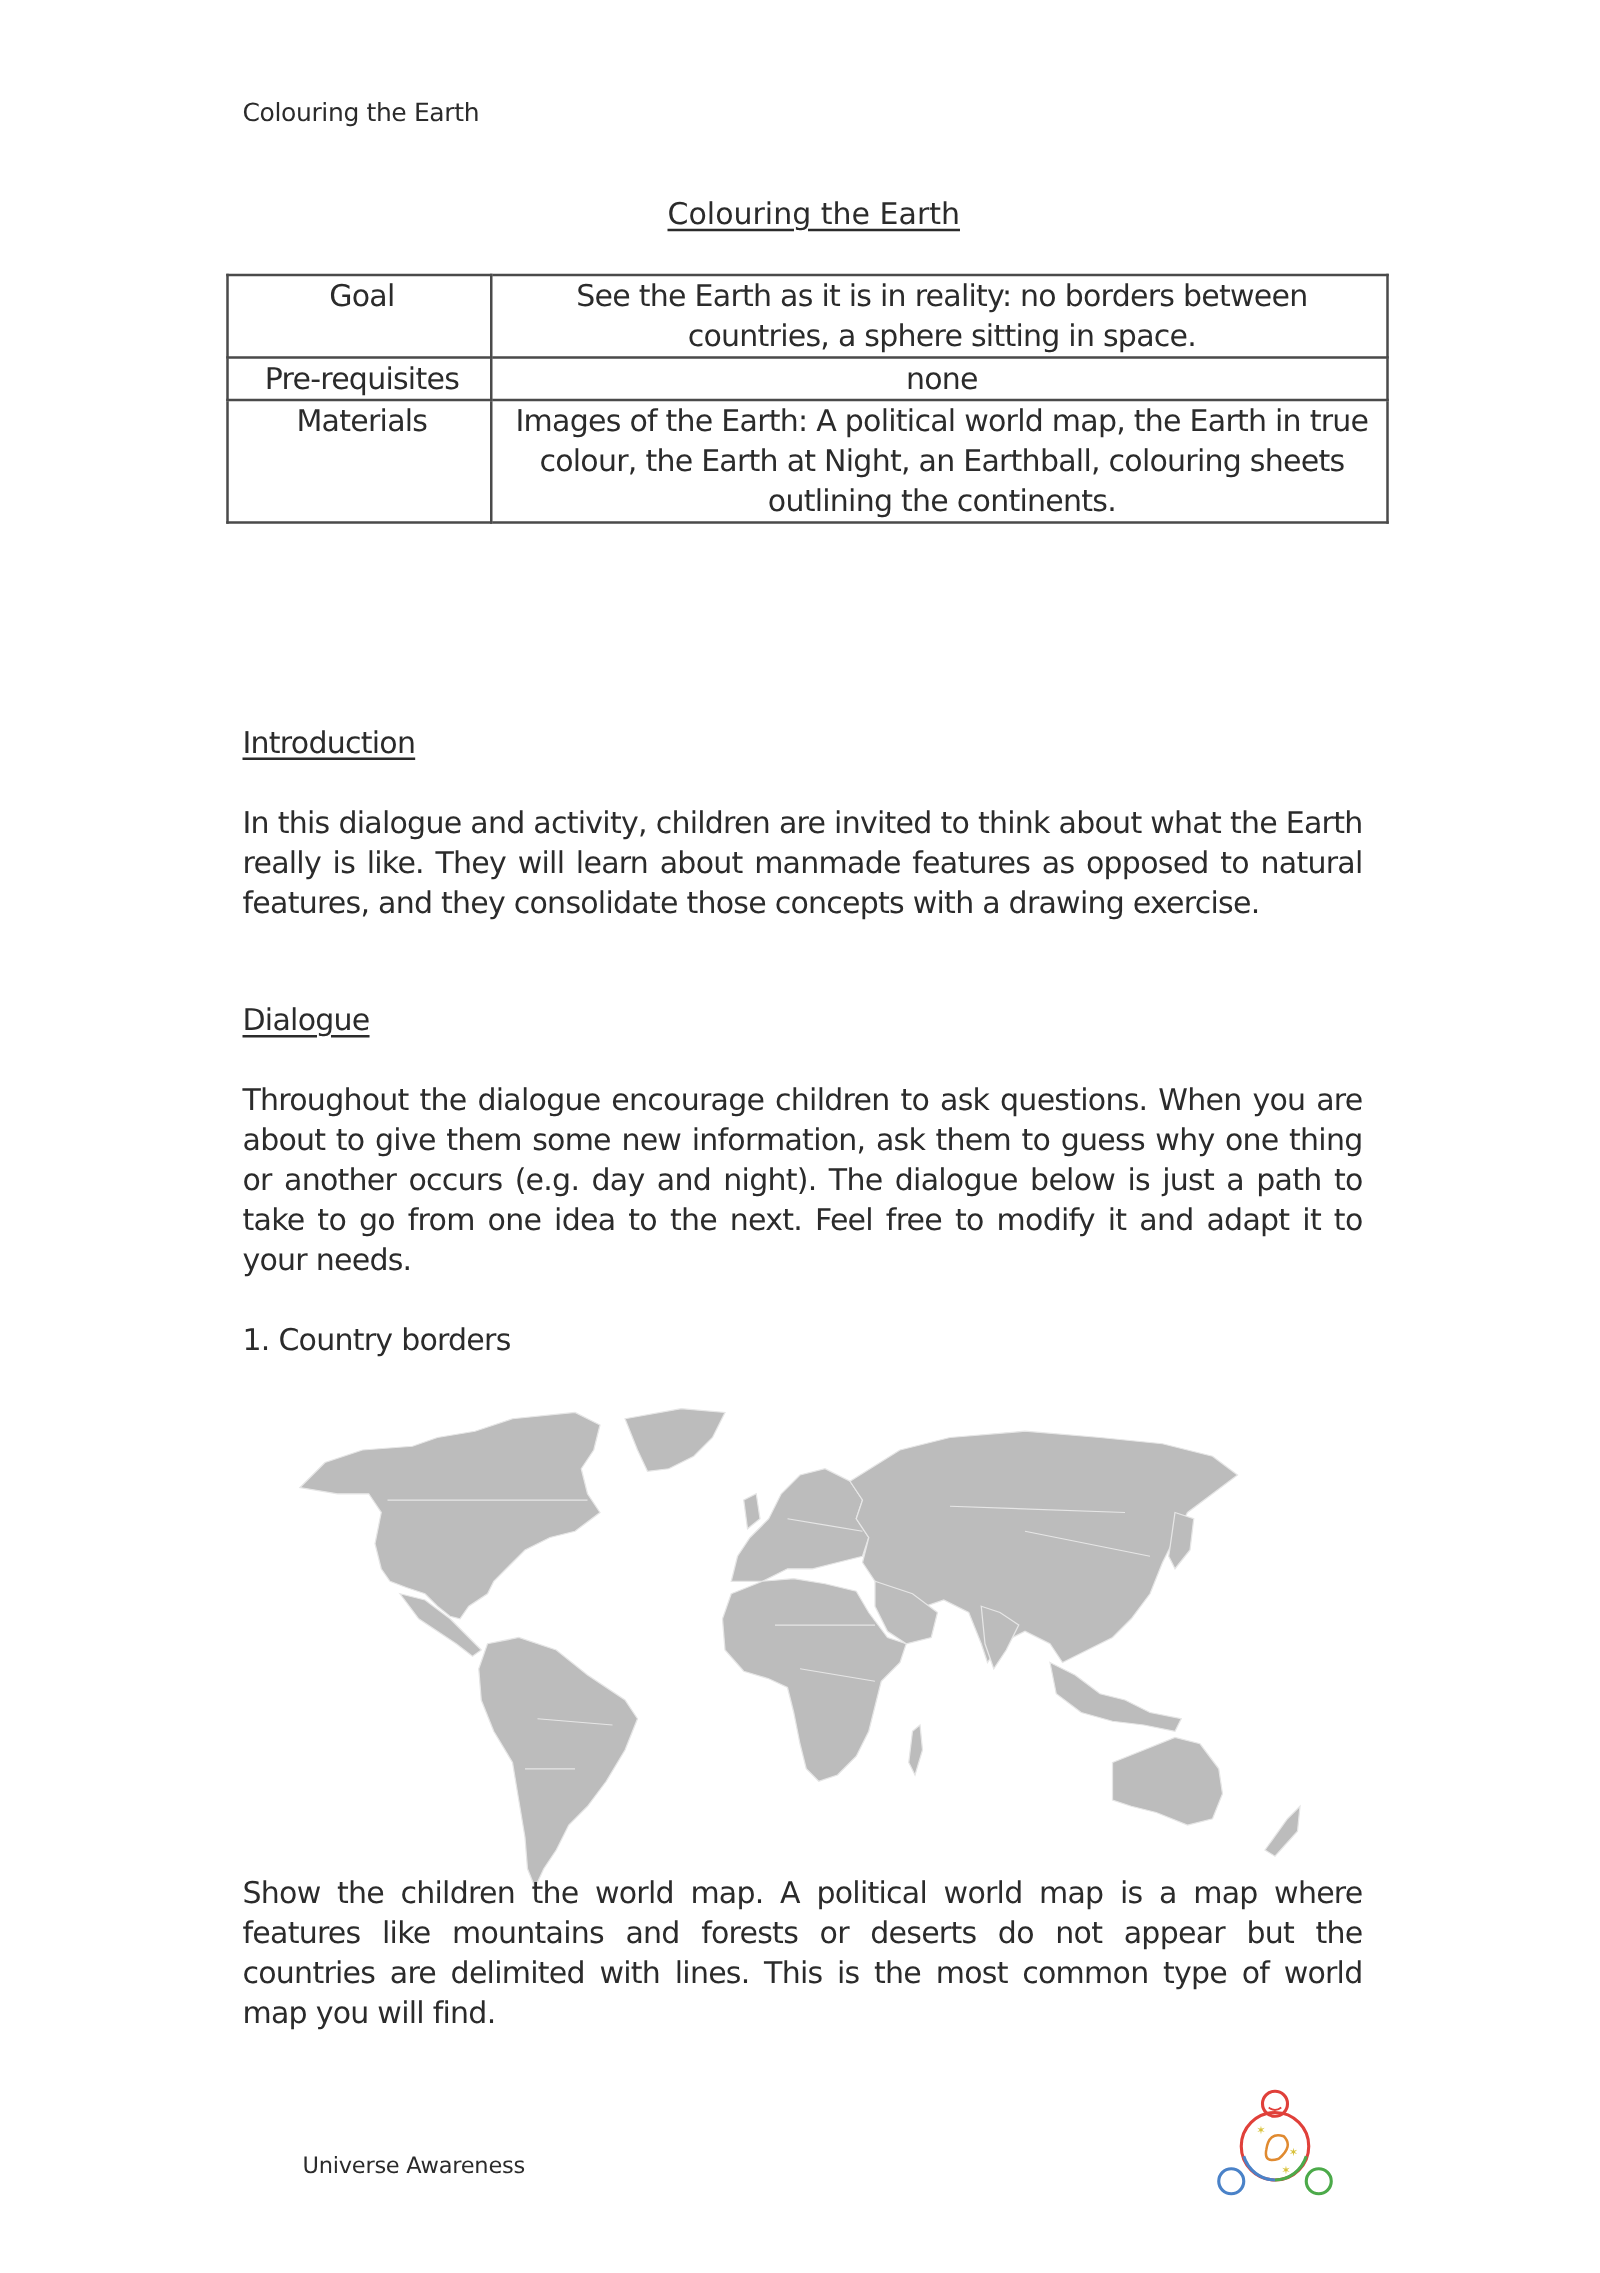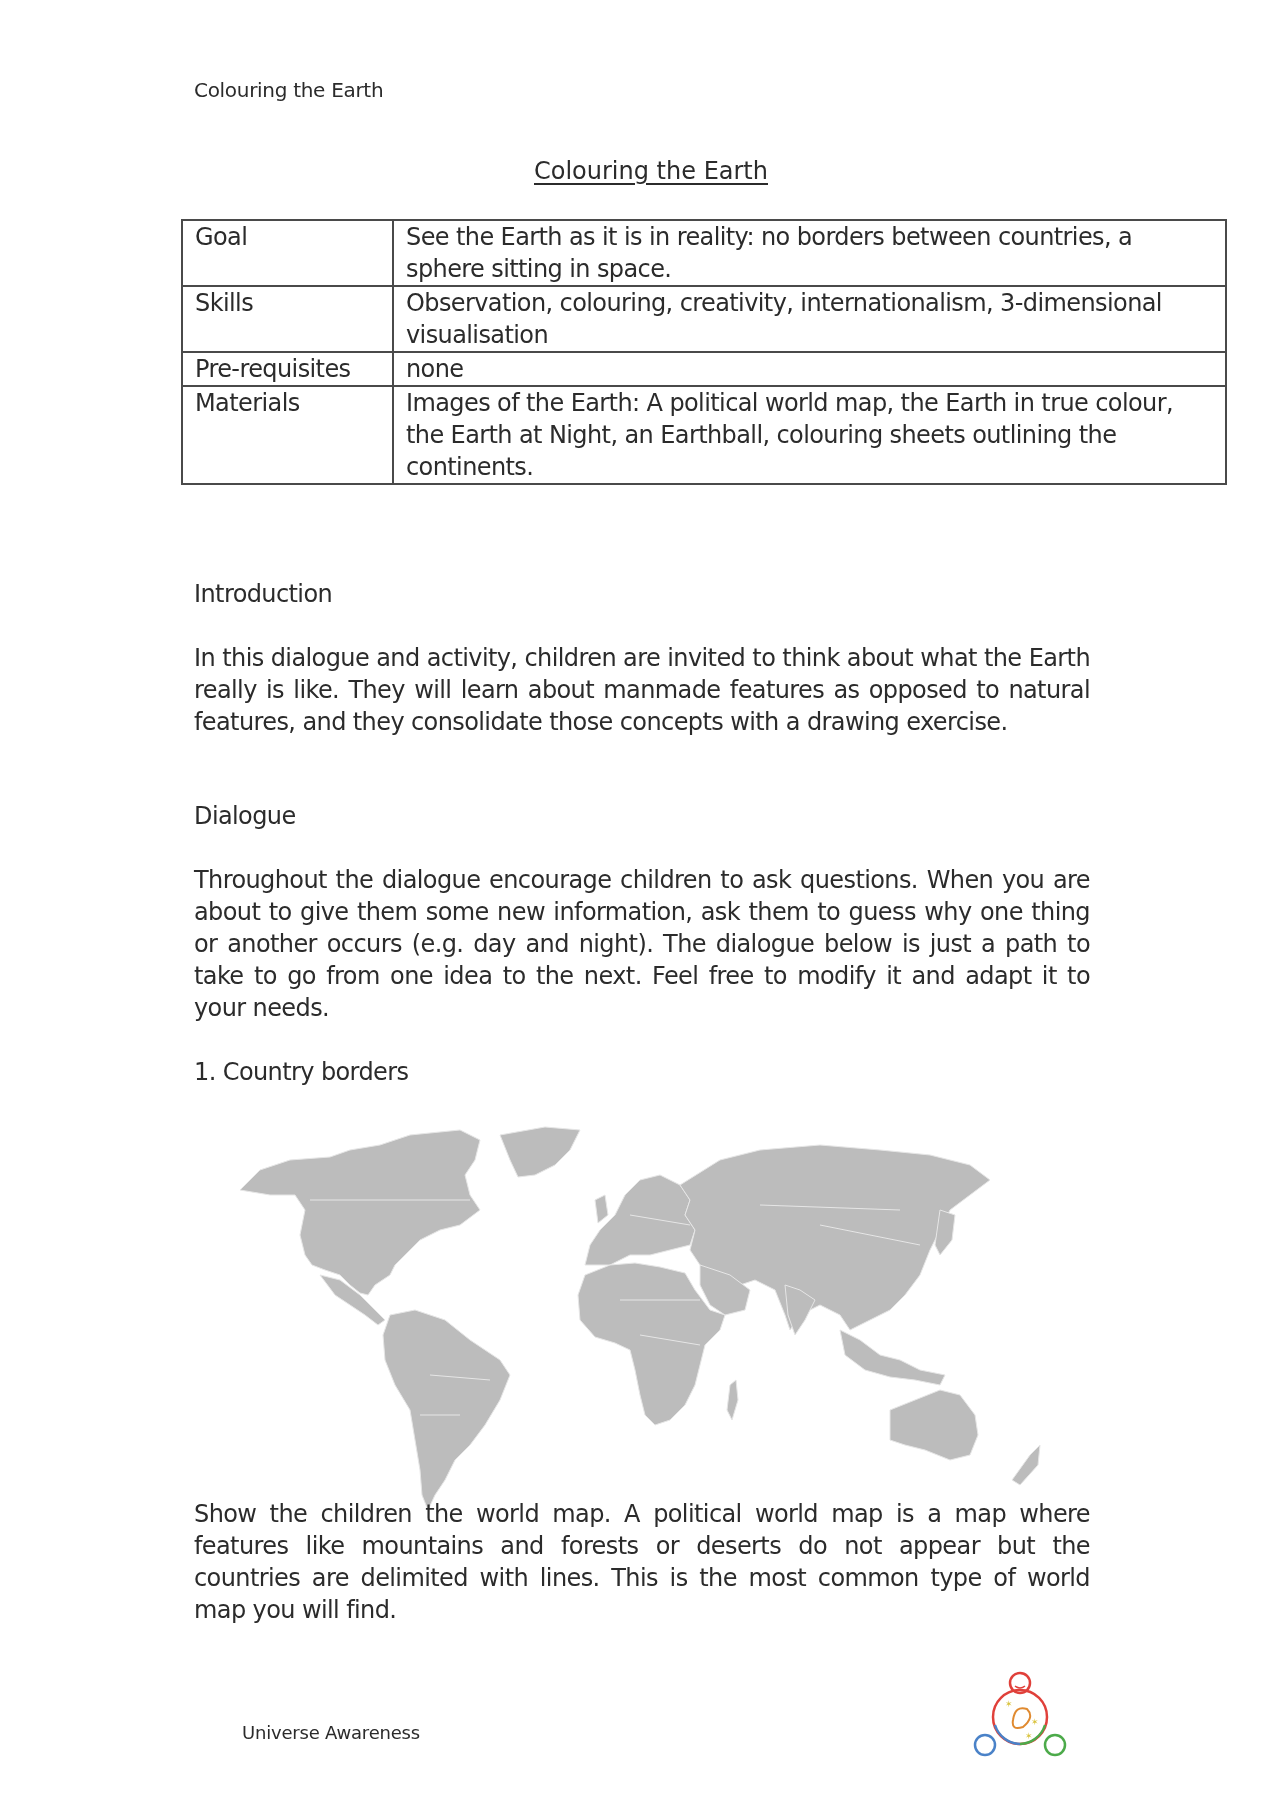--- a/index.html
+++ b/index.html
@@ -10,57 +10,53 @@
     .running-header {
       position: absolute; left: 194px; top: 78px;
       font-size: 20px; letter-spacing: -0.3px;
     }
     .doc-title {
       position: absolute; left: 0; width: 1280px; top: 157px;
       text-align: center; font-size: 24px; text-decoration: underline;
       text-underline-offset: 4px; padding-left: 22px; box-sizing: border-box;
     }
     table.info {
-      position: absolute; left: 181px; top: 219px; width: 1046px;
-      border-collapse: collapse; font-size: 24px; letter-spacing: -0.6px;
+      position: absolute; left: 181px; top: 219px; width: 930px;
+      border-collapse: collapse; font-size: 24px; letter-spacing: -0.6px; text-align: center;
     }
     table.info td {
       border: 2px solid #4a4a4a; padding: 0 8px 0 12px; vertical-align: top;
       line-height: 32px;
     }
     table.info td.key { width: 189px; }
     .section {
       position: absolute; left: 194px; width: 896px;
       font-size: 24px; letter-spacing: -0.6px; line-height: 32px;
     }
-    .section-heading { text-underline-offset: 4px; }
+    .section-heading { text-decoration: underline; text-underline-offset: 4px; }
     .para { text-align: justify; }
     .map-figure { position: absolute; left: 200px; top: 1115px; width: 900px; height: 400px; }
     .map-figure svg { width: 100%; height: 100%; display: block; }
     .footer-text {
       position: absolute; left: 194px; top: 1722px; font-size: 18px; letter-spacing: -0.2px; margin-left: 48px;
     }
     .logo { position: absolute; left: 965px; top: 1665px; width: 110px; height: 100px; }
   </style>
 </head>
 <body>
 
 <div class="running-header">Colouring the Earth</div>
 
 <div class="doc-title">Colouring the Earth</div>
 
 <table class="info">
   <tbody>
       <tr>
     <td class="key">Goal</td>
     <td>See the Earth as it is in reality: no borders between countries, a sphere sitting in space.</td>
-  </tr>
-  <tr>
-    <td class="key">Skills</td>
-    <td>Observation, colouring, creativity, internationalism, 3-dimensional visualisation</td>
   </tr>
   <tr>
     <td class="key">Pre-requisites</td>
     <td>none</td>
   </tr>
   <tr>
     <td class="key">Materials</td>
     <td>Images of the Earth: A political world map, the Earth in true colour, the Earth at Night, an Earthball, colouring sheets outlining the continents.</td>
   </tr>
 </tbody>

